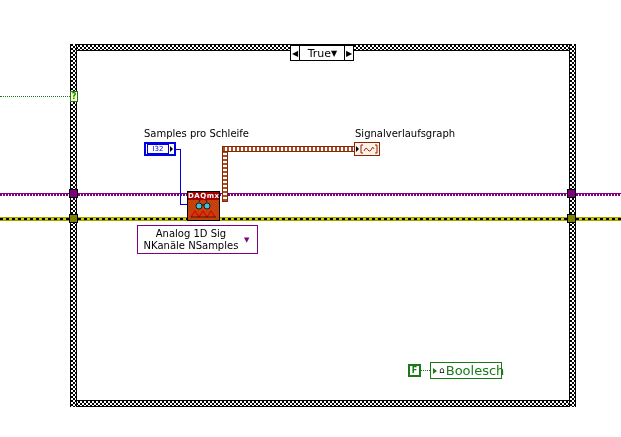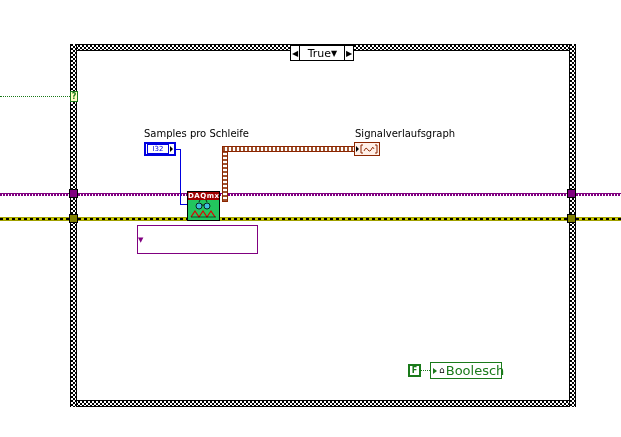--- a/index.html
+++ b/index.html
@@ -69,21 +69,21 @@
   
   .label { position:absolute; font-size:10px; white-space:nowrap; }
 
   
   .i32 { position:absolute; left:144px; top:142px; width:32px; height:14px;
     border:2px solid #0000e0; box-sizing:border-box; background:#fff; display:flex; align-items:center;}
   .i32 .inner { margin:1px; flex:1; height:8px; border:1px solid #0000e0; font-size:7px; font-weight:normal; color:#0000e0; display:flex; align-items:center; justify-content:center; line-height:8px;}
   .i32 .arr { width:0; height:0; border-left:3px solid #000; border-top:3px solid transparent; border-bottom:3px solid transparent; margin-right:1px;}
 
   
-  .daq { position:absolute; left:187px; top:191px; width:33px; height:30px; border:1px solid #000; background:#22c55e; box-sizing:border-box;}
+  .daq { position:absolute; left:187px; top:191px; width:33px; height:30px; border:1px solid #000; background:#c2410c; box-sizing:border-box;}
   .daq .hdr { background:#a00000; color:#fff; font-size:7px; font-weight:bold; text-align:center; height:8px; line-height:8px; letter-spacing:0.5px;}
   .daq svg { display:block; }
 
   
   .poly { position:absolute; left:137px; top:225px; width:121px; height:29px; border:1px solid #800080; box-sizing:border-box; background:#fff; display:flex; align-items:center;}
   .poly .txt { flex:1; text-align:center; font-size:10px; line-height:12px; }
   .poly .dd { width:8px; font-size:7px; color:#800080; margin-right:5px; }
 
   
   .wfm { position:absolute; left:354px; top:142px; width:26px; height:14px; border:1px solid #8b2500; background:#fff0e8; box-sizing:border-box; display:flex; align-items:center;}
@@ -152,20 +152,24 @@
     <circle cx="19" cy="6" r="3" fill="#40c0e0" stroke="#000" stroke-width="0.8"></circle>
     <line x1="14" y1="5" x2="16" y2="5" stroke="#000" stroke-width="0.8"></line>
     <line x1="11" y1="2" x2="12" y2="0" stroke="#000" stroke-width="0.8"></line>
     <line x1="19" y1="2" x2="18" y2="0" stroke="#000" stroke-width="0.8"></line>
     <polyline points="3,17 7,11 11,17 15,11 19,17 23,11 27,17" fill="none" stroke="#e00000" stroke-width="1.2"></polyline>
     <line x1="3" y1="17" x2="28" y2="17" stroke="#000" stroke-width="0.6"></line>
   </svg>
 </div>
 
 <div class="poly">
+  <div class="txt">
+    <div>Analog 1D Sig</div>
+    <div>NKanäle NSamples</div>
+  </div>
   <div class="dd">▼</div>
 </div>
 
 <div class="label" style="left:355px; top:128px;text-align:right;">Signalverlaufsgraph</div>
 <div class="wfm">
   <div class="arr"></div>
   <svg width="20" height="12" viewBox="0 0 20 12">
     <path d="M2 2 L2 10 M2 2 L4 2 M2 10 L4 10" stroke="#8b2500" stroke-width="1" fill="none"></path>
     <path d="M18 2 L18 10 M18 2 L16 2 M18 10 L16 10" stroke="#8b2500" stroke-width="1" fill="none"></path>
     <path d="M5 8 Q7 3 9 7 Q11 10 13 5 Q14 3 15 6" stroke="#8b2500" stroke-width="0.9" fill="none"></path>

